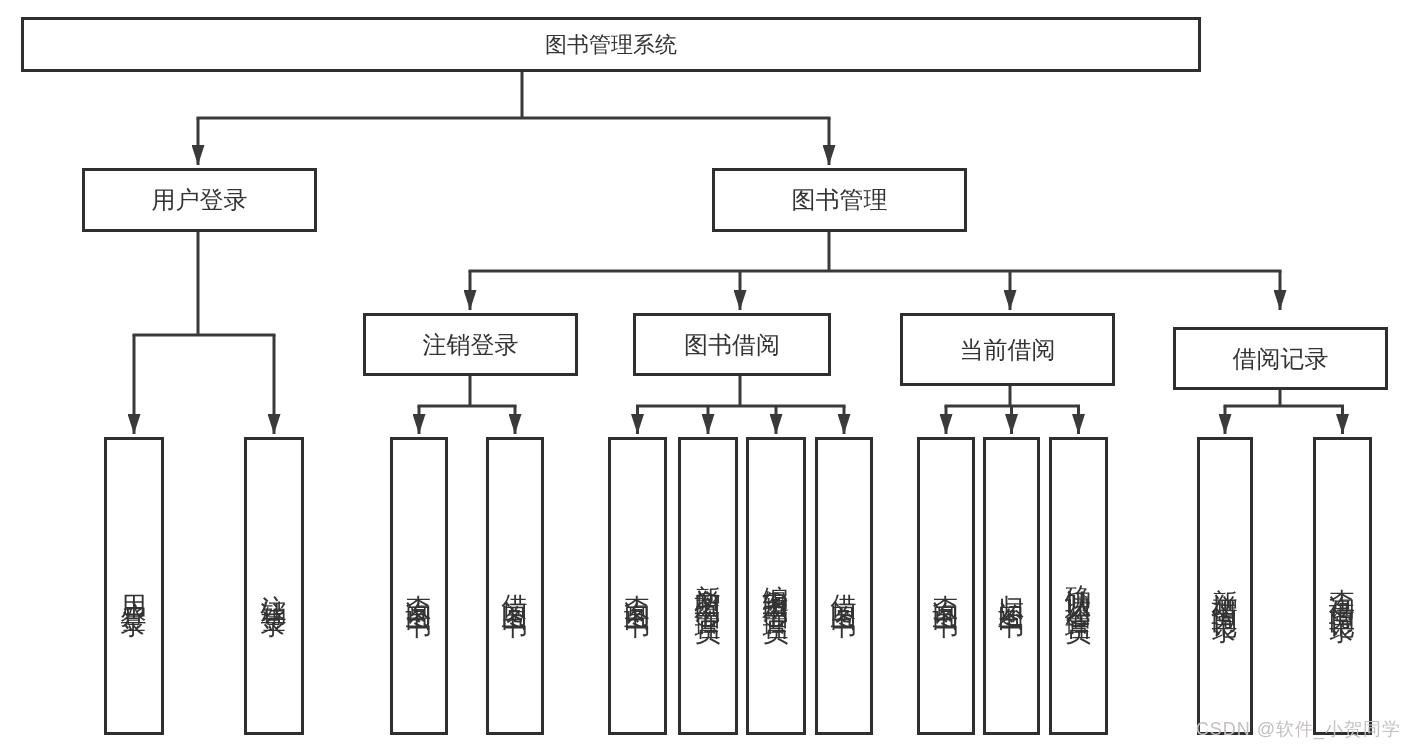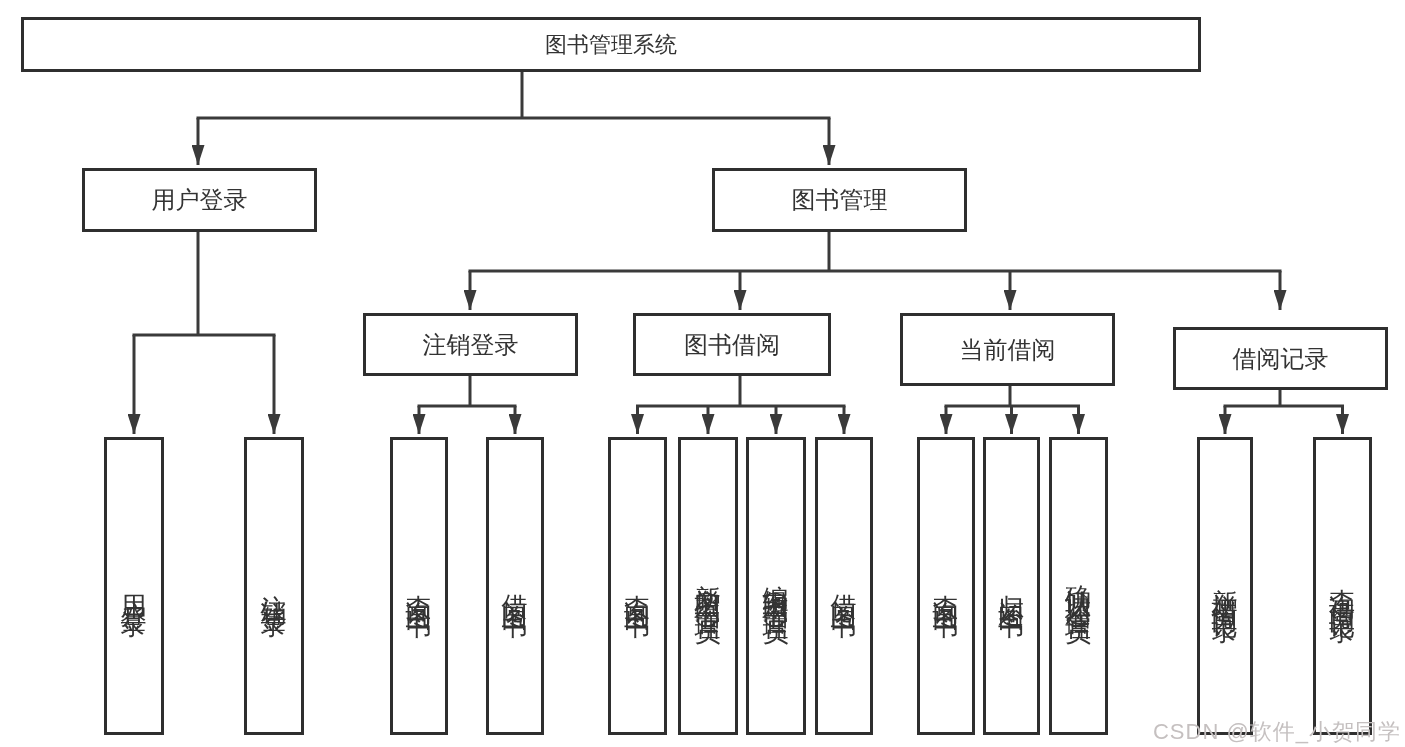--- a/index.html
+++ b/index.html
@@ -20,21 +20,21 @@
     position:absolute;box-sizing:border-box;background:#ffffff;
     border:3px solid #2f2f2f;display:flex;align-items:center;justify-content:center;
     z-index:1;color:#333333;
   }
   .vbox .vlbl{
     writing-mode:vertical-rl;text-orientation:mixed;
     font-size:26px;letter-spacing:6px;line-height:1;white-space:nowrap;
   }
   #watermark{
     position:absolute;right:4px;top:717px;z-index:5;
-    font-size:22px;color:#c5c0c0;letter-spacing:1px;white-space:nowrap;
+    font-size:18px;color:#c5c0c0;letter-spacing:1px;white-space:nowrap;
   }
 </style>
 </head>
 <body>
 
 <div id="stage">
 
   <svg id="wires" viewBox="0 0 1405 747">
     <defs>
       <marker id="arr" viewBox="0 0 20 13" refX="20" refY="6.5" markerWidth="20" markerHeight="13" markerUnits="userSpaceOnUse" orient="auto">

